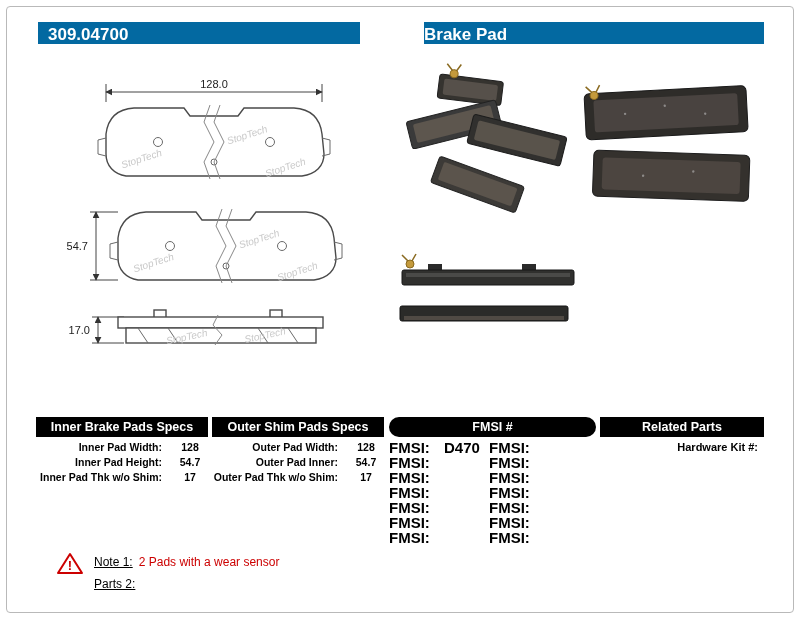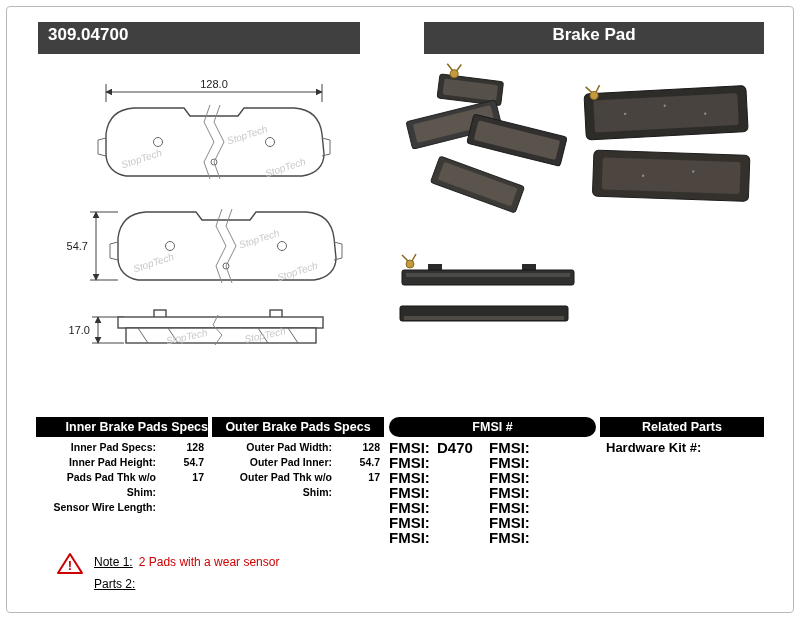--- a/index.html
+++ b/index.html
@@ -2,50 +2,50 @@
 <html><head>
 <meta charset="utf-8">
 <style>
   html,body{margin:0;padding:0;}
   body{
     width:800px;height:619px;position:relative;background:#fff;overflow:hidden;
     font-family:"Liberation Sans",sans-serif;color:#000;
   }
   .page-border{position:absolute;left:6px;top:6px;right:6px;bottom:6px;border:1px solid #b9b9b9;border-radius:4px;}
   
-  .hdr-bar{position:absolute;top:22px;height:32px;background:#404040;color:#fff;font-weight:bold;font-size:17px;line-height:26px;}
+  .hdr-bar{position:absolute;top:22px;height:22px;background:#0369a1;color:#fff;font-weight:bold;font-size:17px;line-height:26px;}
   .hdr-left{left:38px;width:322px;padding-left:10px;box-sizing:border-box;}
-  .hdr-right{left:424px;width:340px;text-align:center;box-sizing:border-box;}
+  .hdr-right{left:424px;width:340px;text-align:left;box-sizing:border-box;}
   
   .drawing{position:absolute;left:38px;top:60px;}
   .photos{position:absolute;left:388px;top:62px;}
   .dim-label{font:11px "Liberation Sans",sans-serif;fill:#222;}
   .wm{font:italic 10px "Liberation Sans",sans-serif;fill:#c9c9c9;}
   .dline{stroke:#444;stroke-width:1;}
   .outline{fill:#fff;stroke:#4a4a4a;stroke-width:1.4;}
   .thin{fill:none;stroke:#6a6a6a;stroke-width:1;}
   
   .spec-header{position:absolute;top:417px;height:20px;background:#000;color:#fff;font-weight:bold;font-size:12.5px;line-height:20px;text-align:center;}
-  .col1h{left:36px;width:172px;text-align:right;}
+  .col1h{left:36px;width:172px;}
   .col2h{left:212px;width:172px;}
   .col3h{left:389px;width:207px;border-radius:10px;}
   .col4h{left:600px;width:164px;}
   .spec-col{position:absolute;top:440px;}
   .spec-row{display:flex;justify-content:flex-end;line-height:15px;font-weight:bold;font-size:10.5px;}
   .spec-row .lbl{text-align:right;}
-  .spec-row .val{margin-left:20px;min-width:28px;text-align:right;}
+  .spec-row .val{margin-left:14px;min-width:28px;text-align:center;}
   .inner-col{left:36px;width:168px;}
   .outer-col{left:212px;width:168px;}
   .fmsi-col{left:389px;width:208px;}
   .fmsi-row{display:flex;line-height:15px;font-weight:bold;font-size:15px;}
   .fmsi-cell{display:flex;width:100px;}
   .fmsi-cell .lbl{width:40px;text-align:right;}
-  .fmsi-cell .val{margin-left:8px;}
+  .fmsi-cell .val{margin-left:15px;}
   .related-col{left:606px;width:156px;}
-  .related-row{display:flex;line-height:15px;font-weight:bold;font-size:13px;}
+  .related-row{display:flex;line-height:15px;font-weight:bold;font-size:11px;justify-content:flex-end;}
   .related-row .val{margin-left:4px;}
   
   .warning{position:absolute;left:56px;top:552px;}
   .note-row{position:absolute;left:94px;font-size:12px;font-weight:normal;white-space:nowrap;}
   .note1{top:555px;}
   .note2{top:577px;}
   .note-label{text-decoration:underline;}
   .note-text{color:#cc0000;margin-left:6px;}
 </style>
 </head>
@@ -180,40 +180,36 @@
       <rect x="4" y="3" width="164" height="4" fill="#4a4a48"></rect>
     </g>
     <g transform="translate(12,244)">
       <rect width="168" height="15" rx="2" fill="#2b2b29" stroke="#141414"></rect>
       <rect x="4" y="10" width="160" height="4" fill="#504a44"></rect>
     </g>
   </g>
 </svg>
 
 <div class="spec-header col1h">Inner Brake Pads Specs</div>
-<div class="spec-header col2h">Outer Brake Pads Specs</div>
+<div class="spec-header col2h">Outer Shim Pads Specs</div>
 <div class="spec-header col3h">FMSI #</div>
 <div class="spec-header col4h">Related Parts</div>
 
 <div class="spec-col inner-col">
   <div class="spec-row">
-    <span class="lbl">Inner Pad Specs:</span>
+    <span class="lbl">Inner Pad Width:</span>
     <span class="val">128</span>
   </div>
   <div class="spec-row">
     <span class="lbl">Inner Pad Height:</span>
     <span class="val">54.7</span>
   </div>
   <div class="spec-row">
-    <span class="lbl">Pads Pad Thk w/o Shim:</span>
+    <span class="lbl">Inner Pad Thk w/o Shim:</span>
     <span class="val">17</span>
-  </div>
-  <div class="spec-row">
-    <span class="lbl">Sensor Wire Length:</span>
-    <span class="val"></span>
   </div>
 </div>
 
 <div class="spec-col outer-col">
   <div class="spec-row">
     <span class="lbl">Outer Pad Width:</span>
     <span class="val">128</span>
   </div>
   <div class="spec-row">
     <span class="lbl">Outer Pad Inner:</span>

